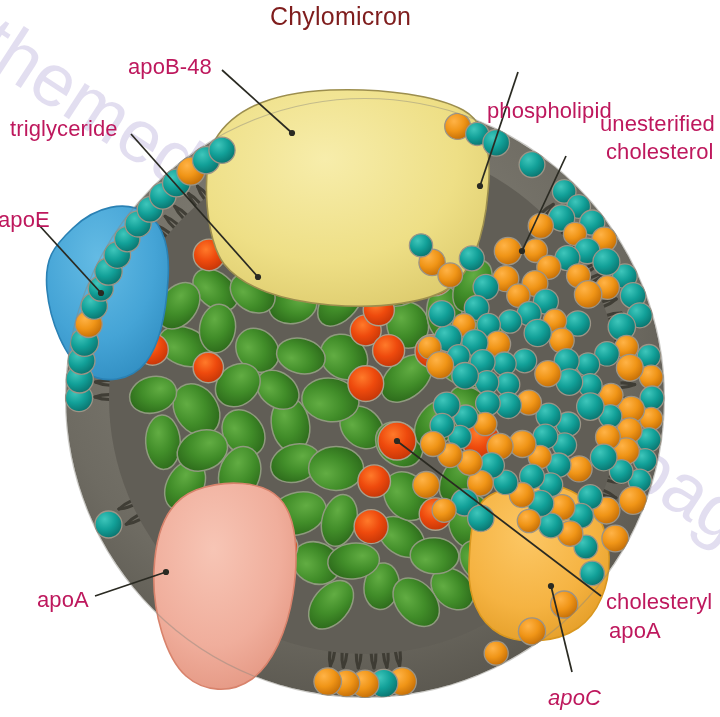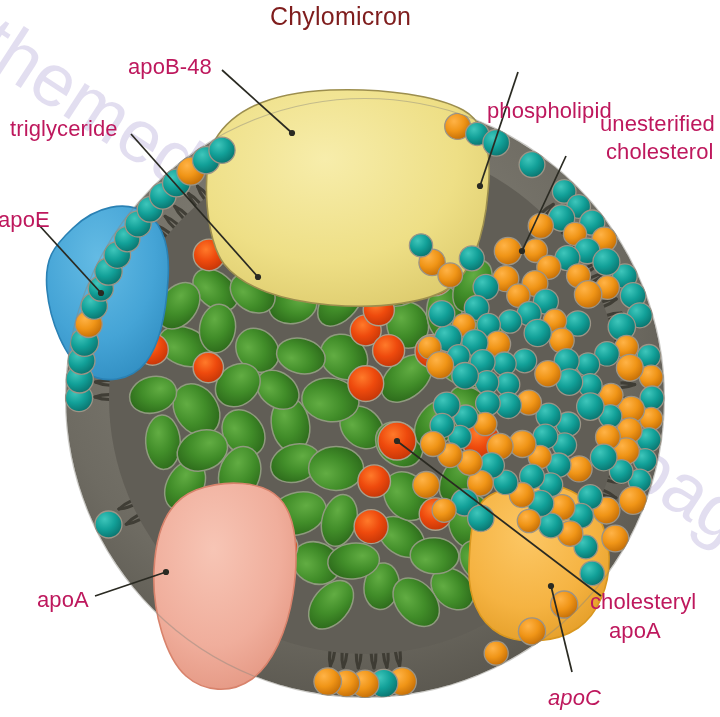--- a/index.html
+++ b/index.html
@@ -509,16 +509,16 @@
 
   <div class="lbl title" id="lbl-title" style="left:270px;top:2px;">Chylomicron</div>
 
   <div class="lbl big" id="lbl-apob48" style="left: 128px; top: 55px;">apoB-48</div>
   <div class="lbl big" id="lbl-phospholipid" style="left: 487px; top: 51px; margin-top: 48px;">phospholipid</div>
   <div class="lbl big" id="lbl-unesterified" style="left: 600px; top: 112px;">unesterified</div>
   <div class="lbl big" id="lbl-cholesterol" style="left: 572px; top: 140px; margin-left: 34px;">cholesterol</div>
   <div class="lbl big" id="lbl-triglyceride" style="left: 10px; top: 117px;">triglyceride</div>
   <div class="lbl big" id="lbl-apoe" style="left: -2px; top: 208px;">apoE</div>
   <div class="lbl big" id="lbl-apoa" style="left: 37px; top: 588px;">apoA</div>
-  <div class="lbl big" id="lbl-cholesteryl" style="left: 590px; top: 590px;">cholesteryl</div>
+  <div class="lbl big" id="lbl-cholesteryl" style="left: 606px; top: 590px;">cholesteryl</div>
   <div class="lbl big" id="lbl-ester" style="left: 609px; top: 619px;">apoA</div>
   <div class="lbl big" id="lbl-apoc" style="left: 548px; top: 686px; font-style: italic;">apoC</div>
 </div>
 
 </body></html>

